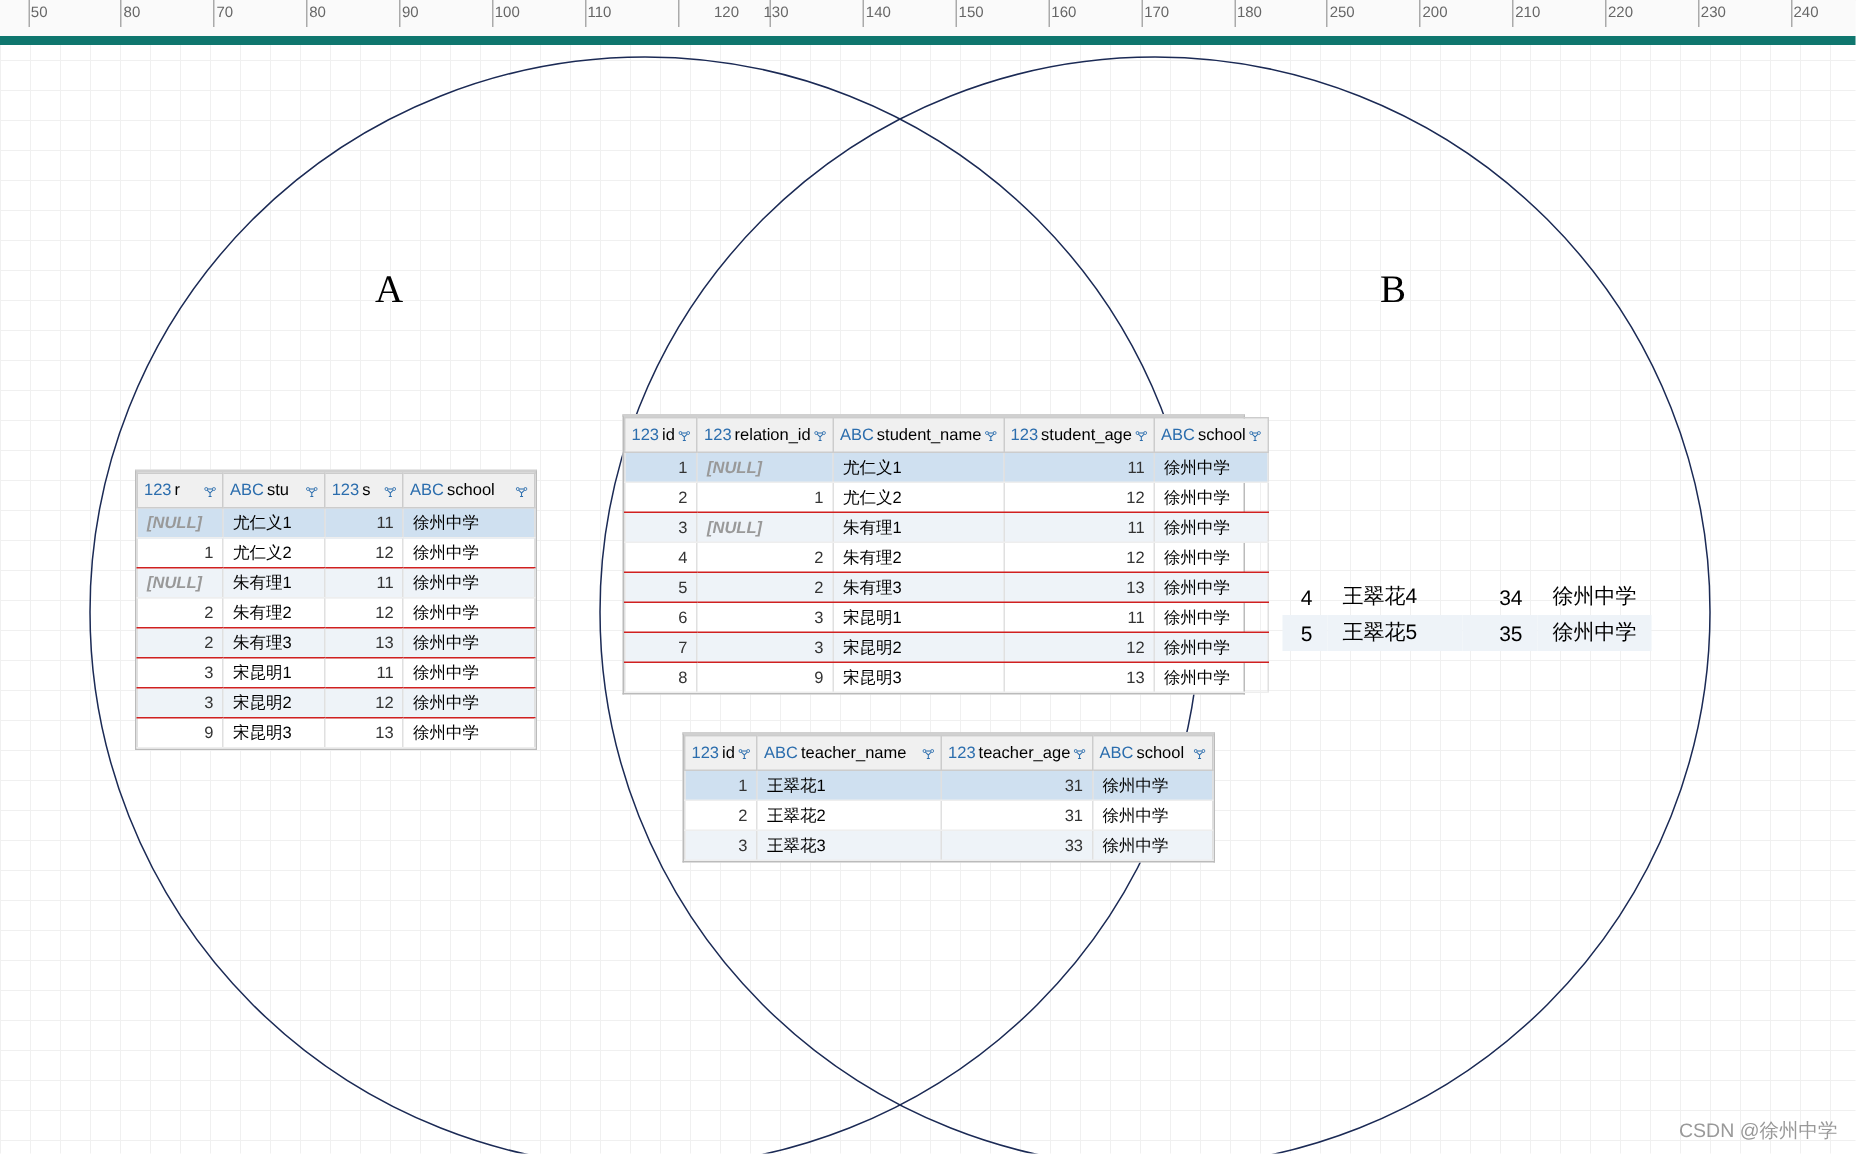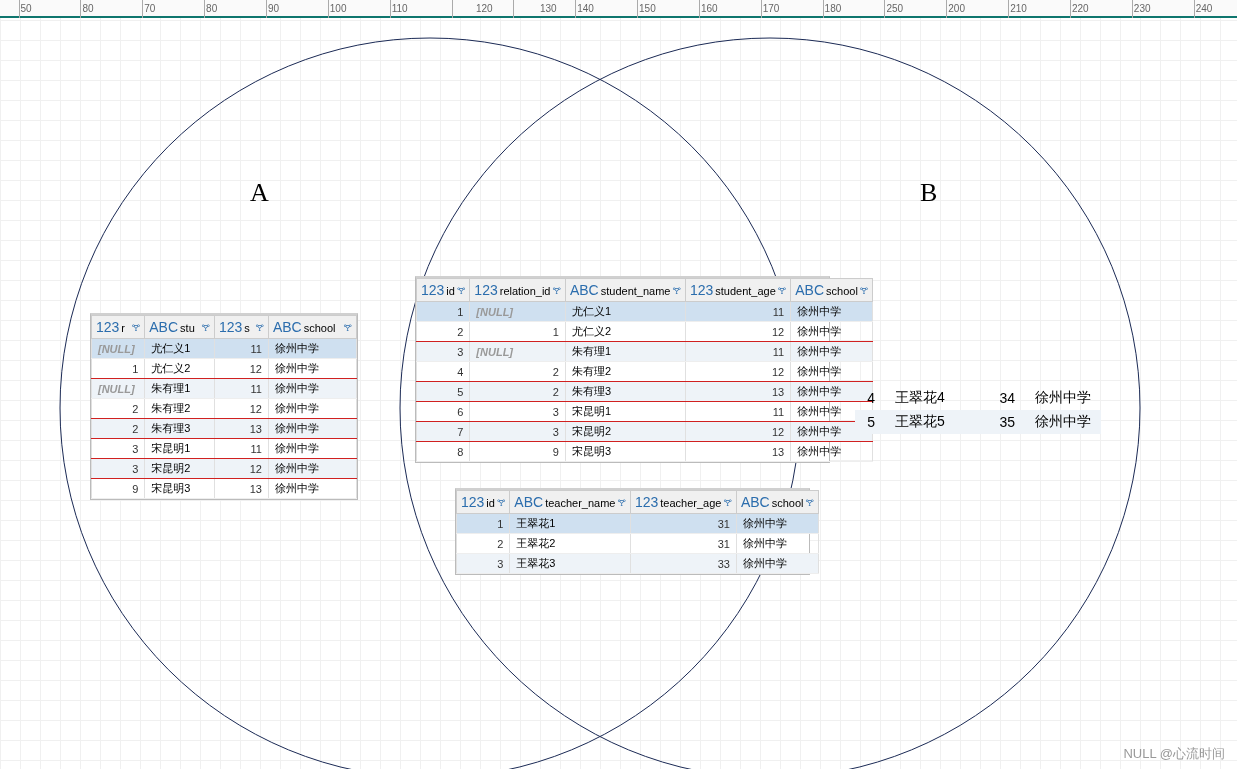--- a/index.html
+++ b/index.html
@@ -14,23 +14,23 @@
   overflow: hidden;
 }
 .grid-bg {
   position: absolute; inset: 0;
   background-image:
     linear-gradient(to right, #f0f0f0 1px, transparent 1px),
     linear-gradient(to bottom, #f0f0f0 1px, transparent 1px);
   background-size: 20px 20px;
 }
 .ruler-h {
-  position: absolute; top: 0; left: 0; right: 0; height: 18px;
+  position: absolute; top: 0; left: 0; right: 0; height: 30px;
   background: #fafafa;
-  border-bottom: 2px solid #0f766e;
+  border-bottom: 6px solid #0f766e;
   font-size: 10px; color: #666;
 }
 .ruler-h .tick { position: absolute; top: 0; height: 18px; border-left: 1px solid #aaa; }
 .ruler-h .ticklabel { position: absolute; top: 3px; font-size: 10px; color: #666; }
 .canvas { position: absolute; top: 18px; left: 0; right: 0; bottom: 0; }
 .venn { position: absolute; top: 0; left: 0; }
 .label-A, .label-B { position: absolute; font-size: 26px; font-family: "Times New Roman", serif; }
 .label-A { top: 160px; left: 250px; }
 .label-B { top: 160px; left: 920px; }
 
@@ -47,21 +47,21 @@
   background: #f0f0f0;
   border: 1px solid #ccc;
   padding: 2px 4px;
   font-weight: normal;
   text-align: left;
   white-space: nowrap;
 }
 .dbt th .hdr {
   display: flex; align-items: center; justify-content: space-between; gap: 2px;
 }
-.dbt th .typetag { color: #2b6dad; font-size: 14px; margin-right: 2px; }
+.dbt th .typetag { color: #2b6dad; font-size: 11px; margin-right: 2px; }
 .dbt th .filter { color: #2b6dad; font-size: 9px; }
 .dbt td {
   border-left: 1px solid #e0e0e0;
   border-right: 1px solid #e0e0e0;
   border-top: 1px solid #eee;
   border-bottom: 1px solid #eee;
   padding: 2px 6px;
   white-space: nowrap;
 }
 .dbt tr.selected td { background: #cfe0f0; }
@@ -100,21 +100,21 @@
     <div class="ticklabel" style="left: 206.105px;">80</div>
     <div class="tick" style="left: 265.955px;"></div>
     <div class="ticklabel" style="left: 267.955px;">90</div>
     <div class="tick" style="left: 327.805px;"></div>
     <div class="ticklabel" style="left: 329.805px;">100</div>
     <div class="tick" style="left: 389.655px;"></div>
     <div class="ticklabel" style="left: 391.655px;">110</div>
     <div class="tick" style="left: 451.505px;"></div>
     <div class="ticklabel" style="left: 436px; margin-left: 40px;">120</div>
     <div class="tick" style="left: 513.355px;"></div>
-    <div class="ticklabel" style="left: 540px;">130</div>
+    <div class="ticklabel" style="left: 509px;">130</div>
     <div class="tick" style="left: 575.205px;"></div>
     <div class="ticklabel" style="left: 577.205px;">140</div>
     <div class="tick" style="left: 637.055px;"></div>
     <div class="ticklabel" style="left: 639.055px;">150</div>
     <div class="tick" style="left: 698.905px;"></div>
     <div class="ticklabel" style="left: 700.905px;">160</div>
     <div class="tick" style="left: 760.755px;"></div>
     <div class="ticklabel" style="left: 762.755px;">170</div>
     <div class="tick" style="left: 822.605px;"></div>
     <div class="ticklabel" style="left: 824.605px;">180</div>
@@ -400,13 +400,13 @@
             <td class="num" style="width:30px">5</td>
             <td style="width:90px">王翠花5</td>
             <td class="num" style="width:50px">35</td>
             <td>徐州中学</td>
           </tr>
         </tbody>
       </table>
     </div>
 </div>
 
-<div class="watermark">NULL @心流时间</div>
+<div class="watermark">CSDN @徐州中学</div>
 
 </body></html>

